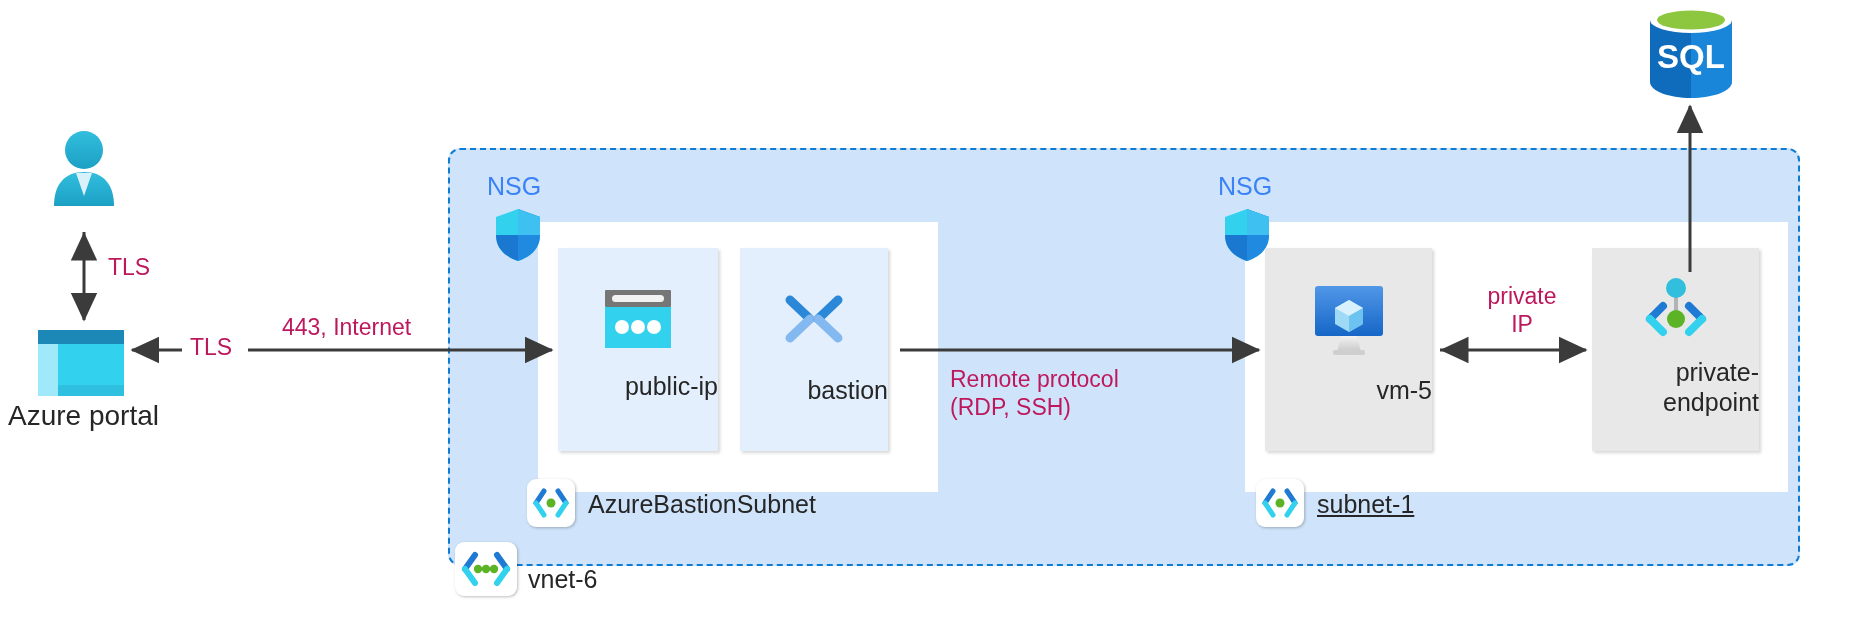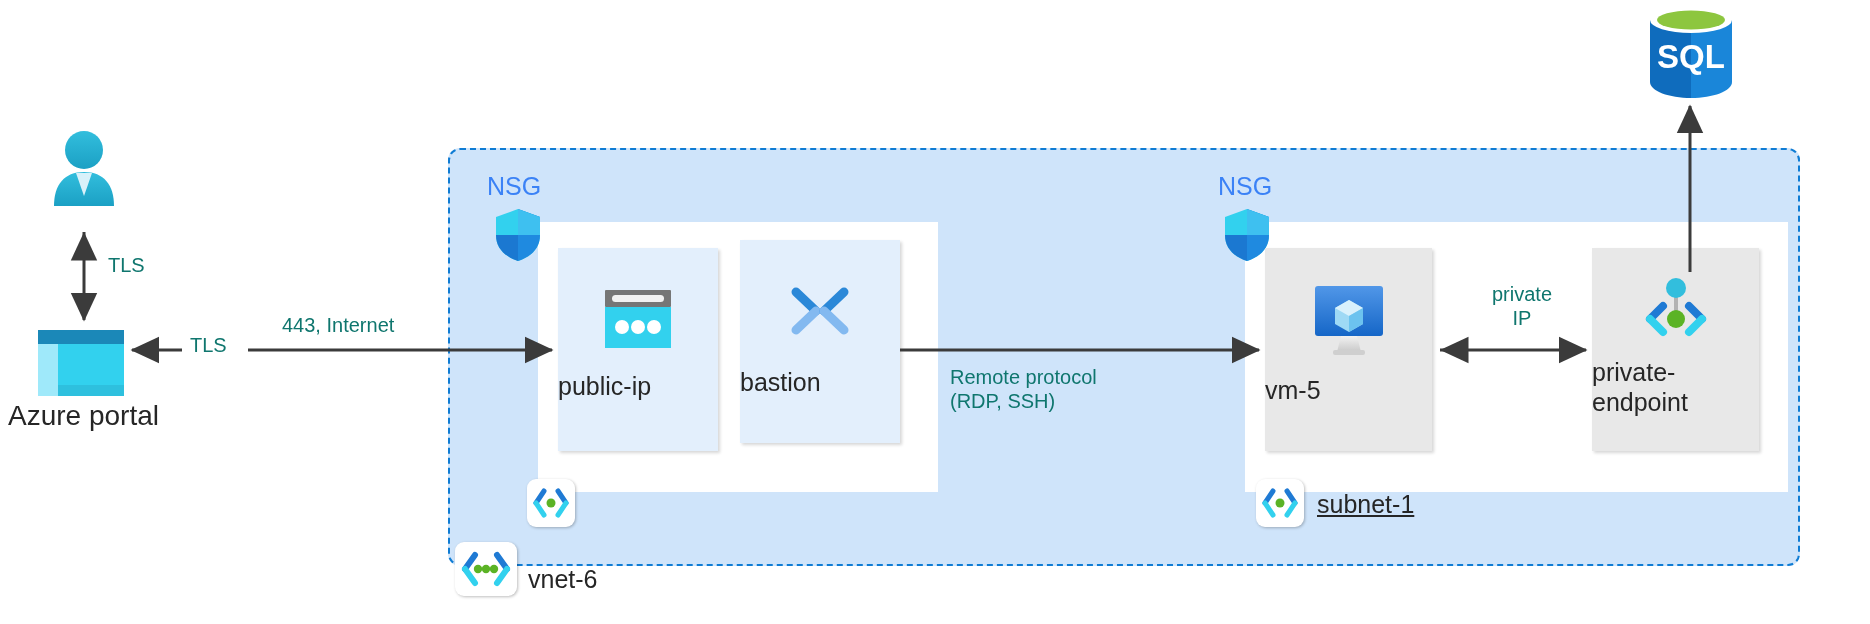--- a/index.html
+++ b/index.html
@@ -54,28 +54,28 @@
     display: flex;
     flex-direction: column;
     align-items: center;
     justify-content: flex-start;
   }
   .card.blue { background: #e3effc; }
   .card.gray { background: #e8e8e8; }
   .card-label {
     font-size: 25px;
     color: #262626;
-    text-align: left;
+    text-align: right;
     line-height: 1.18;
     width: 100%;
   }
   .card-icon { display: block; }
 
   #card-public-ip      { left: 558px;  top: 248px; width: 160px; height: 203px; }
-  #card-bastion        { left: 740px;  top: 240px; width: 160px; height: 203px; }
+  #card-bastion        { left: 740px;  top: 248px; width: 148px; height: 203px; }
   #card-vm1            { left: 1265px; top: 248px; width: 167px; height: 203px; }
   #card-private-endpoint { left: 1592px; top: 248px; width: 167px; height: 203px; }
 
   
   .chip-icon {
     position: absolute;
     background: #ffffff;
     border-radius: 9px;
     box-shadow: 1px 1px 3px rgba(0,0,0,0.26);
     display: flex;
@@ -93,22 +93,22 @@
   .nsg-label {
     position: absolute;
     font-size: 25px;
     color: #3b82f6;
   }
   .nsg-shield { position: absolute; }
 
   
   .edge-label {
     position: absolute;
-    font-size: 20px;
-    color: #0f766e;
+    font-size: 23px;
+    color: #be185d;
     white-space: pre;
     line-height: 1.22;
   }
 
   svg.overlay {
     position: absolute;
     left: 0; top: 0;
     width: 1870px;
     height: 624px;
     pointer-events: none;
@@ -260,20 +260,21 @@
     <svg width="40" height="34" viewBox="0 0 40 34">
       <g stroke-linecap="round" fill="none" stroke-width="5">
         <path d="M13 5 L5 17" stroke="#1f7ad4"></path>
         <path d="M5 17 L13 29" stroke="#32d1ee"></path>
         <path d="M27 5 L35 17" stroke="#1f7ad4"></path>
         <path d="M35 17 L27 29" stroke="#32d1ee"></path>
       </g>
       <circle cx="20" cy="17" r="4.5" fill="#5bb325"></circle>
     </svg>
   </div>
+  <div class="chip-text" style="left:588px; top:490px;">AzureBastionSubnet</div>
 
   <div class="chip-icon" style="left:1256px; top:479px; width:48px; height:48px;">
     <svg width="40" height="34" viewBox="0 0 40 34">
       <g stroke-linecap="round" fill="none" stroke-width="5">
         <path d="M13 5 L5 17" stroke="#1f7ad4"></path>
         <path d="M5 17 L13 29" stroke="#32d1ee"></path>
         <path d="M27 5 L35 17" stroke="#1f7ad4"></path>
         <path d="M35 17 L27 29" stroke="#32d1ee"></path>
       </g>
       <circle cx="20" cy="17" r="4.5" fill="#5bb325"></circle>

